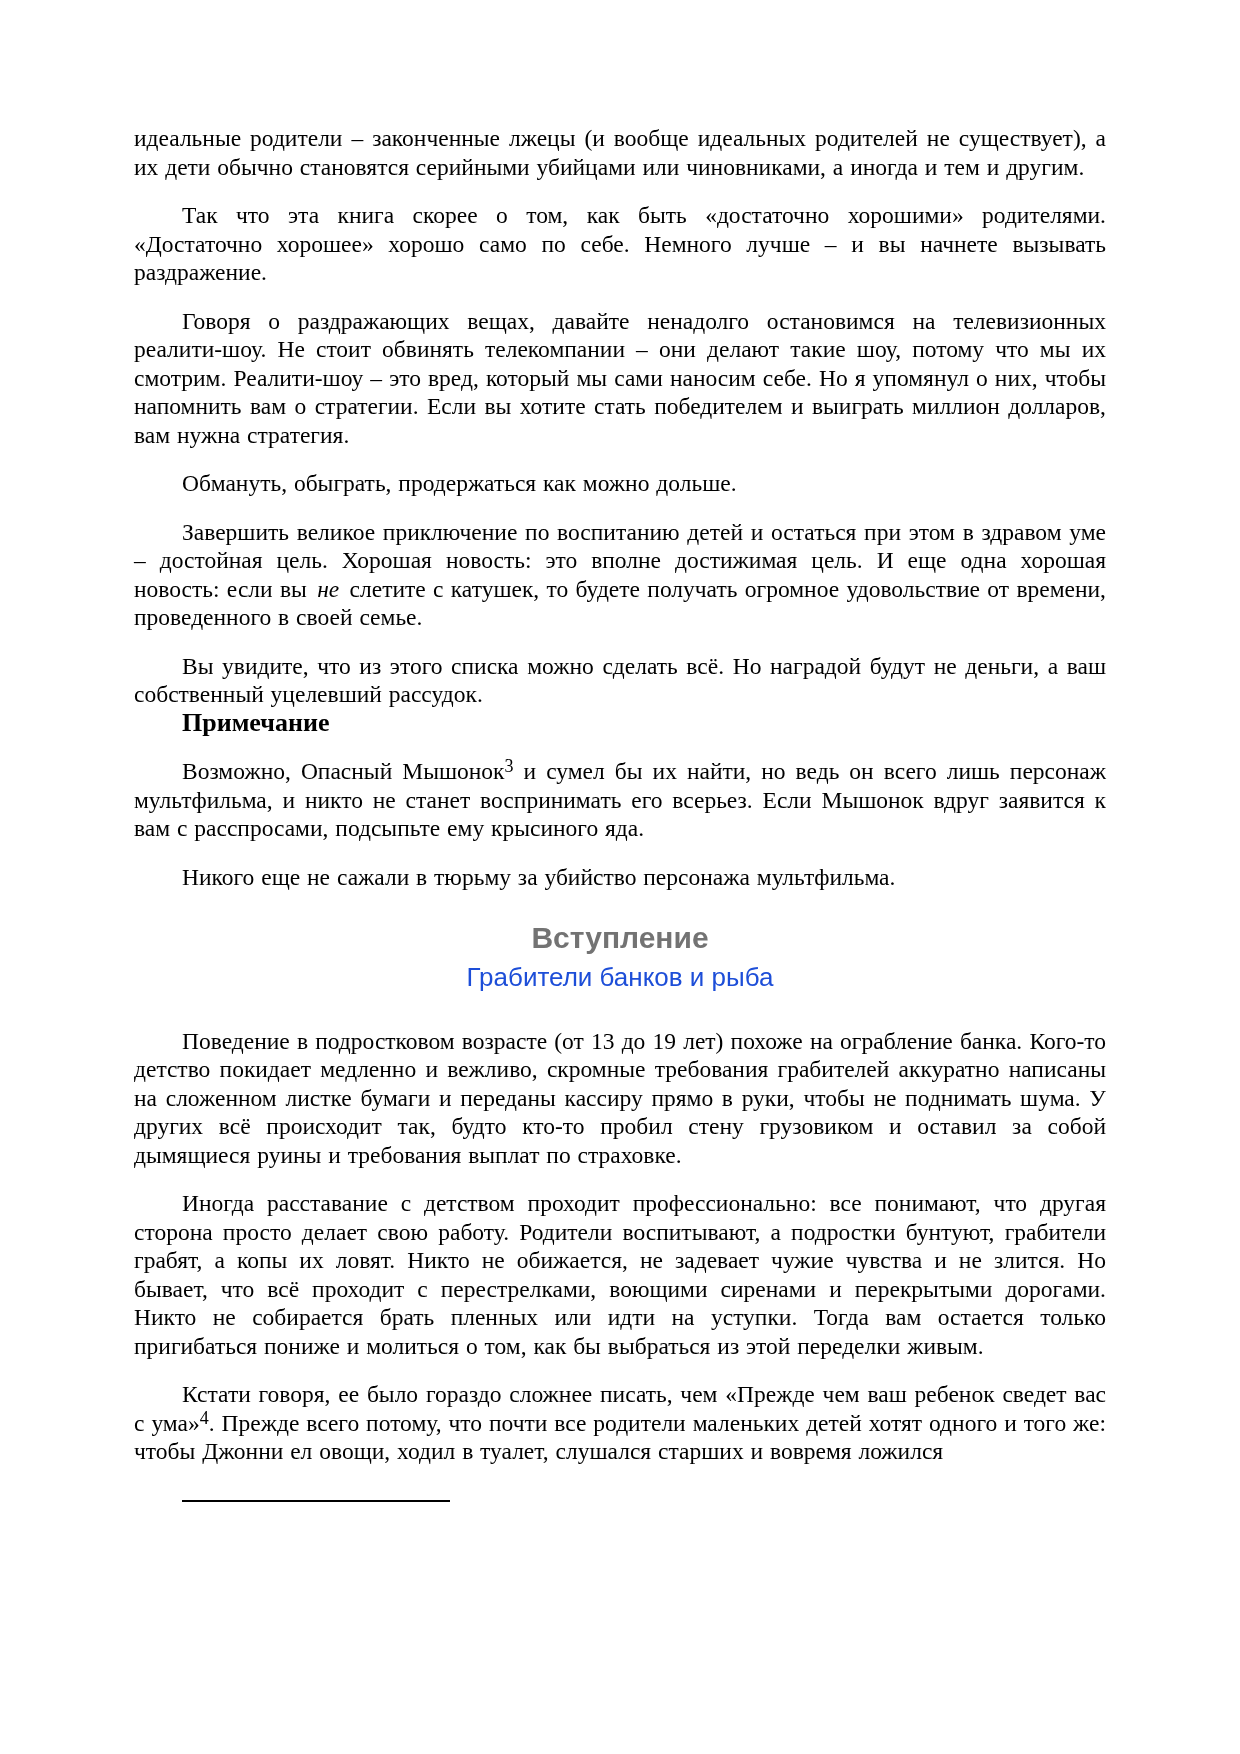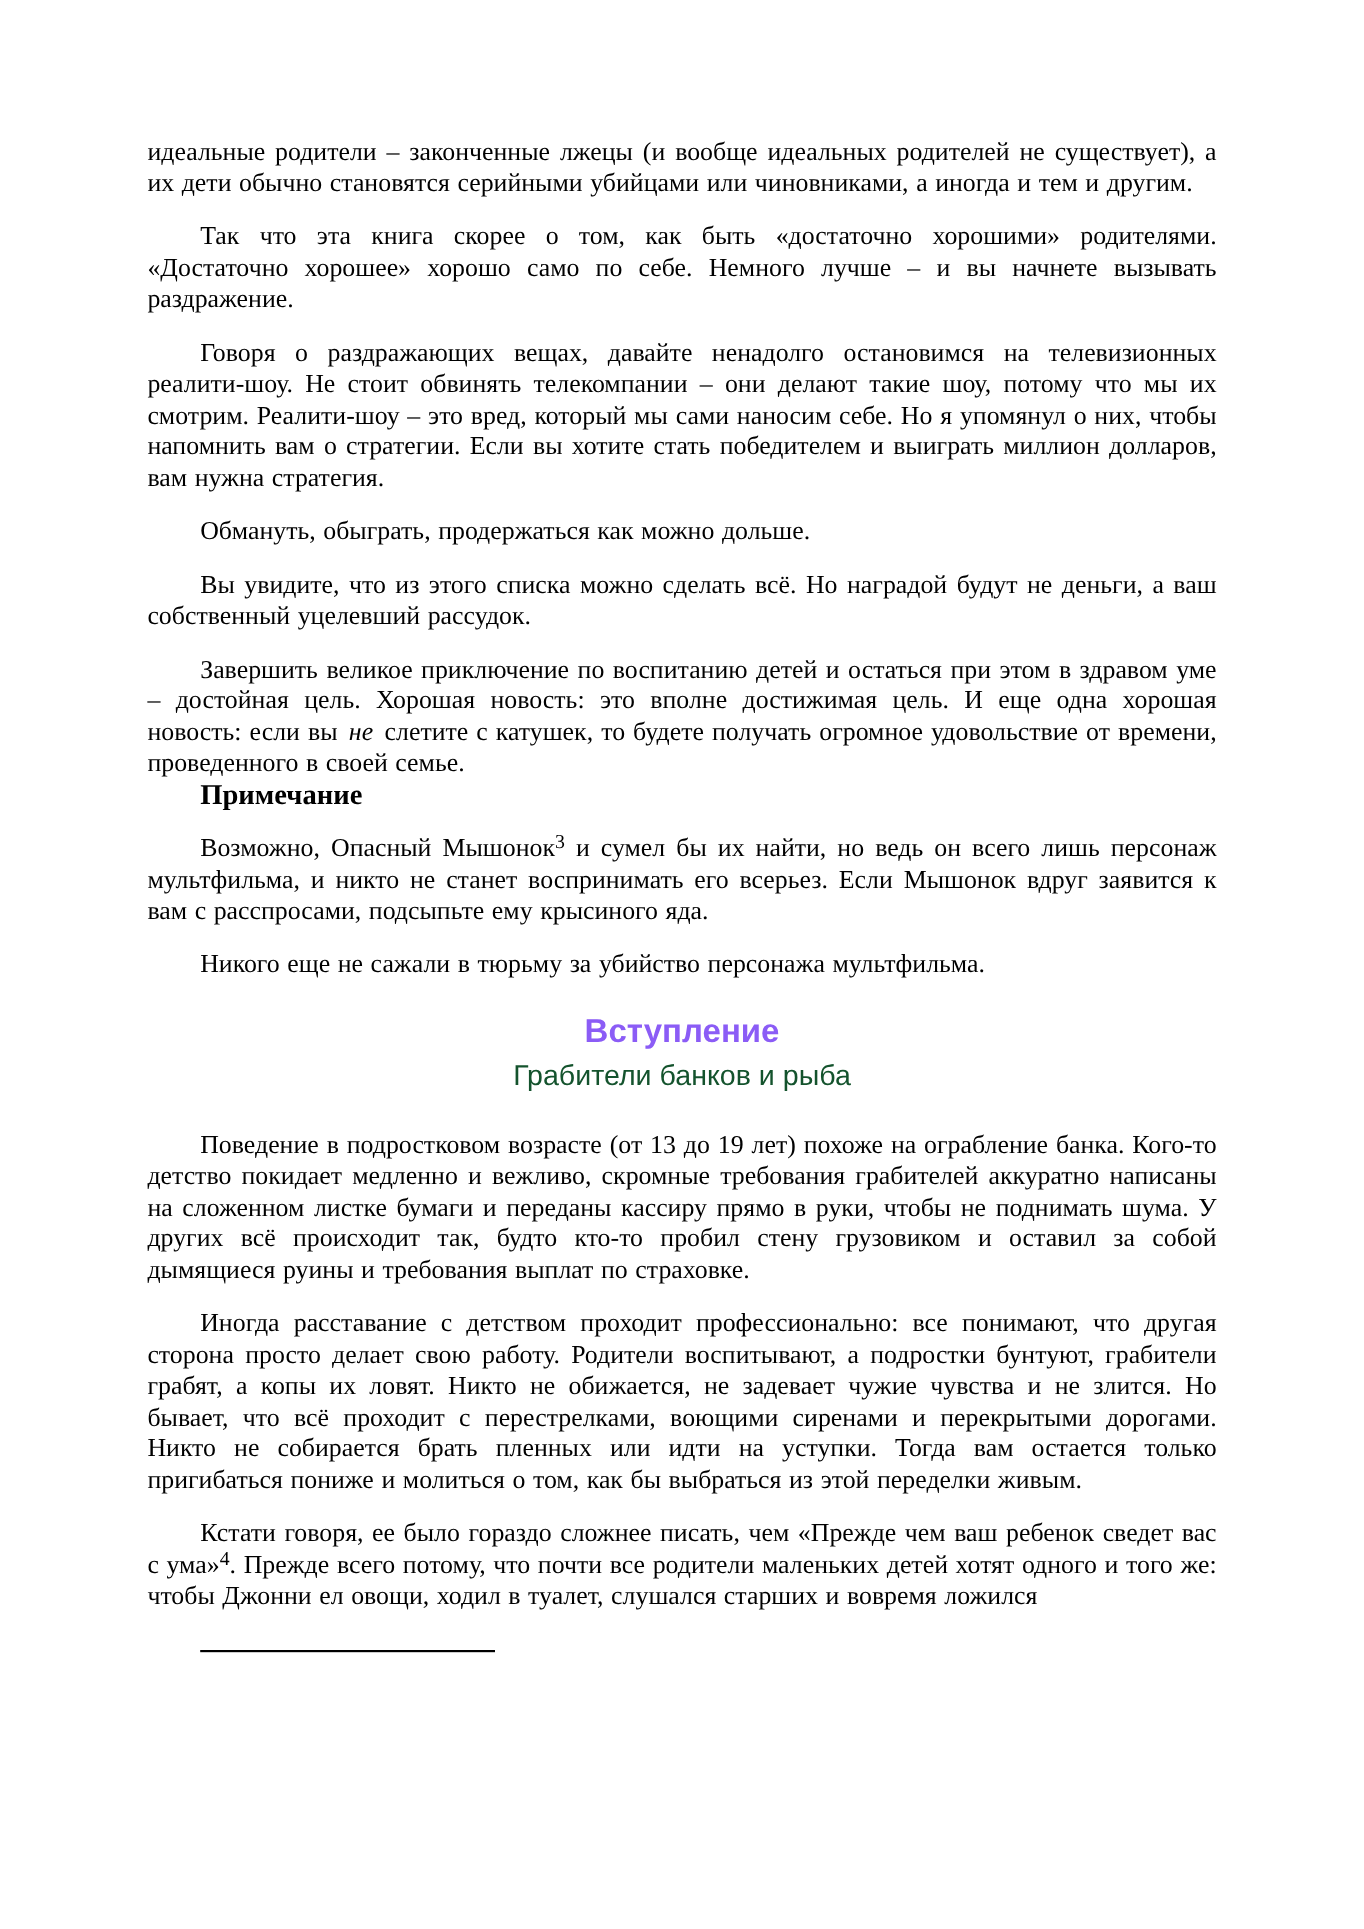--- a/index.html
+++ b/index.html
@@ -33,29 +33,29 @@
   .seg-sup {
     font-size: 18px;
     vertical-align: 7px;
     line-height: 0;
   }
   .section_title {
     font-family: "Liberation Sans", sans-serif;
     font-weight: bold;
     font-size: 30px;
     line-height: 1.15;
-    color: #8b5cf6;
+    color: #737373;
     text-align: center;
     margin-top: 30px;
   }
   .section_subtitle {
     font-family: "Liberation Sans", sans-serif;
     font-size: 26px;
     line-height: 1.2;
-    color: #14532d;
+    color: #1d4ed8;
     text-align: center;
     margin-top: 6px;
     margin-bottom: 34px;
   }
   .footnotes {
     margin-top: 34px;
   }
   .fn-divider {
     width: 268px;
     height: 0;
@@ -78,22 +78,22 @@
 </style>
 </head>
 <body>
 
 <div class="page">
   <div>
       <div class="para"><span>идеальные родители – законченные лжецы (и вообще идеальных родителей не существует), а их дети обычно становятся серийными убийцами или чиновниками, а иногда и тем и другим.</span></div>
       <div class="para indent"><span>Так что эта книга скорее о том, как быть «достаточно хорошими» родителями. «Достаточно хорошее» хорошо само по себе. Немного лучше – и вы начнете вызывать раздражение.</span></div>
       <div class="para indent"><span>Говоря о раздражающих вещах, давайте ненадолго остановимся на телевизионных реалити-шоу. Не стоит обвинять телекомпании – они делают такие шоу, потому что мы их смотрим. Реалити-шоу – это вред, который мы сами наносим себе. Но я упомянул о них, чтобы напомнить вам о стратегии. Если вы хотите стать победителем и выиграть миллион долларов, вам нужна стратегия.</span></div>
       <div class="para indent"><span>Обмануть, обыграть, продержаться как можно дольше.</span></div>
+      <div class="para indent"><span>Завершить великое приключение по воспитанию детей и остаться при этом в здравом уме – достойная цель. Хорошая новость: это вполне достижимая цель. И еще одна хорошая новость: если вы </span><span class="seg-italic">не</span><span> слетите с катушек, то будете получать огромное удовольствие от времени, проведенного в своей семье.</span></div>
       <div class="para indent"><span>Вы увидите, что из этого списка можно сделать всё. Но наградой будут не деньги, а ваш собственный уцелевший рассудок.</span></div>
-      <div class="para indent"><span>Завершить великое приключение по воспитанию детей и остаться при этом в здравом уме – достойная цель. Хорошая новость: это вполне достижимая цель. И еще одна хорошая новость: если вы </span><span class="seg-italic">не</span><span> слетите с катушек, то будете получать огромное удовольствие от времени, проведенного в своей семье.</span></div>
       <div class="note_heading">Примечание</div>
       <div class="para indent"><span>Возможно, Опасный Мышонок</span><span class="seg-sup">3</span><span> и сумел бы их найти, но ведь он всего лишь персонаж мультфильма, и никто не станет воспринимать его всерьез. Если Мышонок вдруг заявится к вам с расспросами, подсыпьте ему крысиного яда.</span></div>
       <div class="para indent"><span>Никого еще не сажали в тюрьму за убийство персонажа мультфильма.</span></div>
       <div class="section_title">Вступление</div>
       <div class="section_subtitle">Грабители банков и рыба</div>
       <div class="para indent"><span>Поведение в подростковом возрасте (от 13 до 19 лет) похоже на ограбление банка. Кого-то детство покидает медленно и вежливо, скромные требования грабителей аккуратно написаны на сложенном листке бумаги и переданы кассиру прямо в руки, чтобы не поднимать шума. У других всё происходит так, будто кто-то пробил стену грузовиком и оставил за собой дымящиеся руины и требования выплат по страховке.</span></div>
       <div class="para indent"><span>Иногда расставание с детством проходит профессионально: все понимают, что другая сторона просто делает свою работу. Родители воспитывают, а подростки бунтуют, грабители грабят, а копы их ловят. Никто не обижается, не задевает чужие чувства и не злится. Но бывает, что всё проходит с перестрелками, воющими сиренами и перекрытыми дорогами. Никто не собирается брать пленных или идти на уступки. Тогда вам остается только пригибаться пониже и молиться о том, как бы выбраться из этой переделки живым.</span></div>
       <div class="para indent"><span>Кстати говоря, ее было гораздо сложнее писать, чем «Прежде чем ваш ребенок сведет вас с ума»</span><span class="seg-sup">4</span><span>. Прежде всего потому, что почти все родители маленьких детей хотят одного и того же: чтобы Джонни ел овощи, ходил в туалет, слушался старших и вовремя ложился</span></div>
     </div>
   <div class="footnotes">

